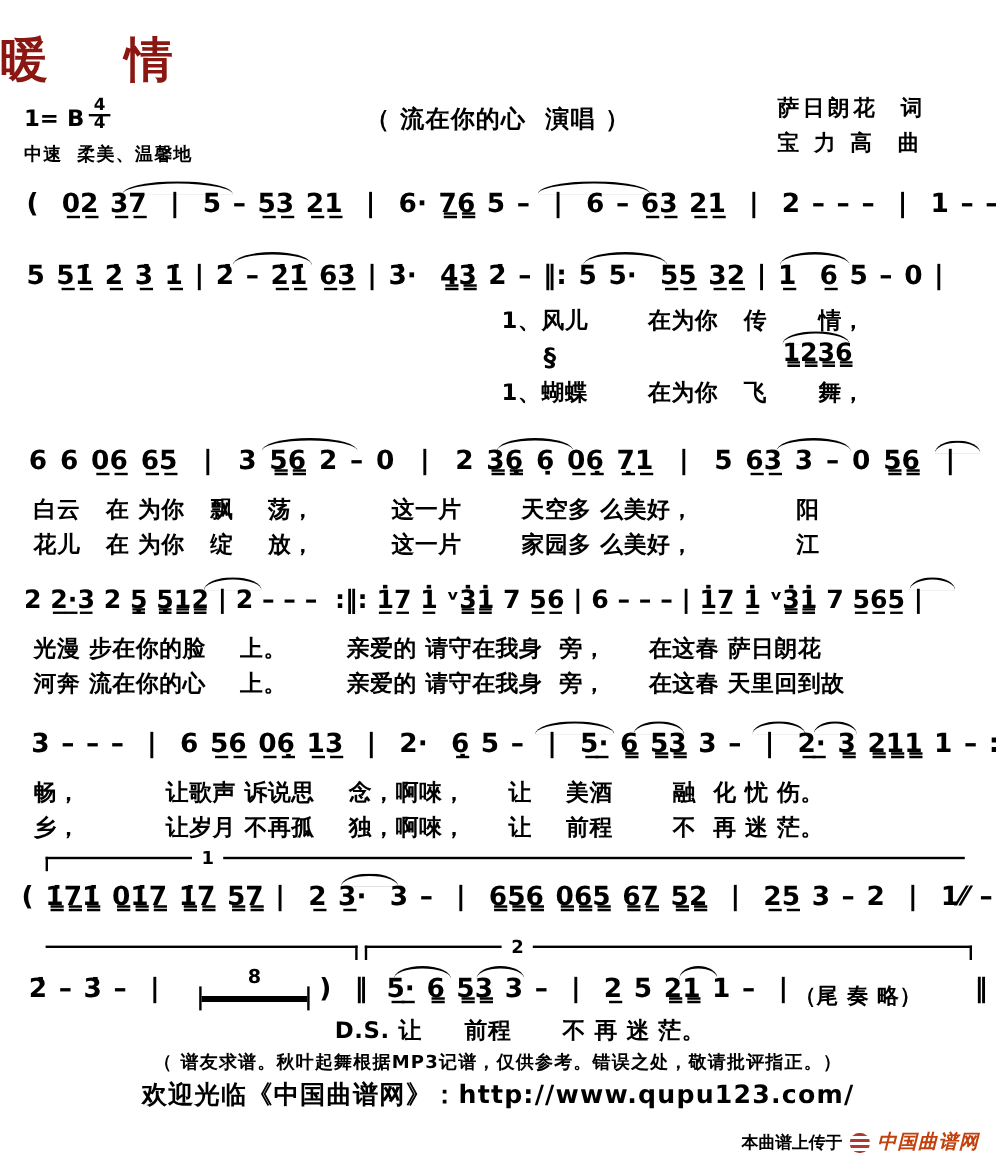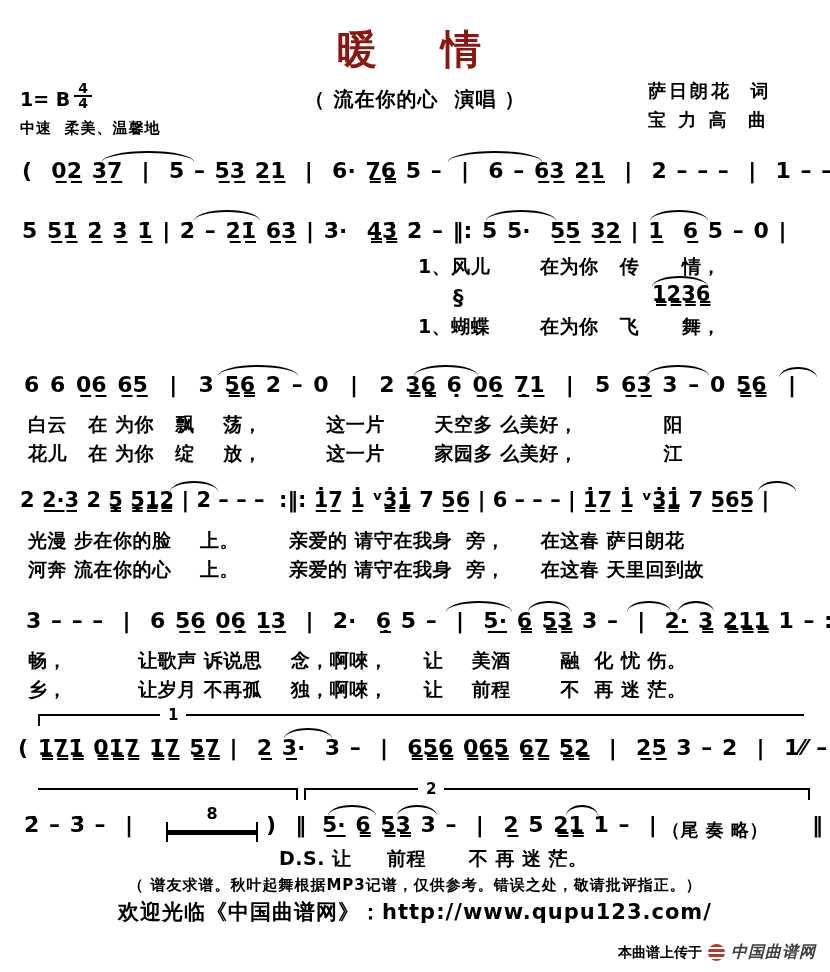--- a/index.html
+++ b/index.html
@@ -31,26 +31,26 @@
   .rest8 .cnt{position:absolute;left:50%;top:-14px;transform:translateX(-50%);
               font-size:16px;font-weight:bold;background:#fff;padding:0 5px;}
   .segno{font-size:21px;font-weight:bold;}
   .note-line{font-size:15px;font-weight:bold;letter-spacing:1px;}
   .site-line{font-size:21px;font-weight:bold;letter-spacing:1px;}
   .footer-right{position:absolute;right:14px;top:942px;display:flex;align-items:center;gap:6px;}
   .uploaded{font-size:14px;font-weight:bold;}
   .logo-disc{width:17px;height:17px;border-radius:50%;display:inline-block;
              background:repeating-linear-gradient(180deg,#b03a2e 0 3px,#ffffff 3px 5px);
              background-color:#b03a2e;}
-  .sitename{font-size:16px;font-weight:bold;font-style:italic;color:#404040;letter-spacing:1px;}
+  .sitename{font-size:16px;font-weight:bold;font-style:italic;color:#c2410c;letter-spacing:1px;}
 </style>
 </head>
 <body>
 
-<div class="abs title" style="left:0;right:0;top:22px;text-align:center;">暖　情</div>
+<div class="abs title" style="left:0;right:0;top:22px;text-align:left;">暖　情</div>
 <div class="abs subtitle" style="left:0;right:0;top:86px;text-align:center;">（ 流在你的心  演唱 ）</div>
 <div class="abs credit" style="left:648px;top:76px;">萨日朗花  词</div>
 <div class="abs credit" style="left:648px;top:105px;">宝 力 高  曲</div>
 <div class="abs keysig" style="left:20px;top:88px;">1= B</div>
 <div class="frac" style="left:74px;top:82px;">
   <span class="num">4</span>
   <span class="den">4</span>
 </div>
 <div class="abs tempo" style="left:20px;top:119px;">中速  柔美、温馨地</div>
 

